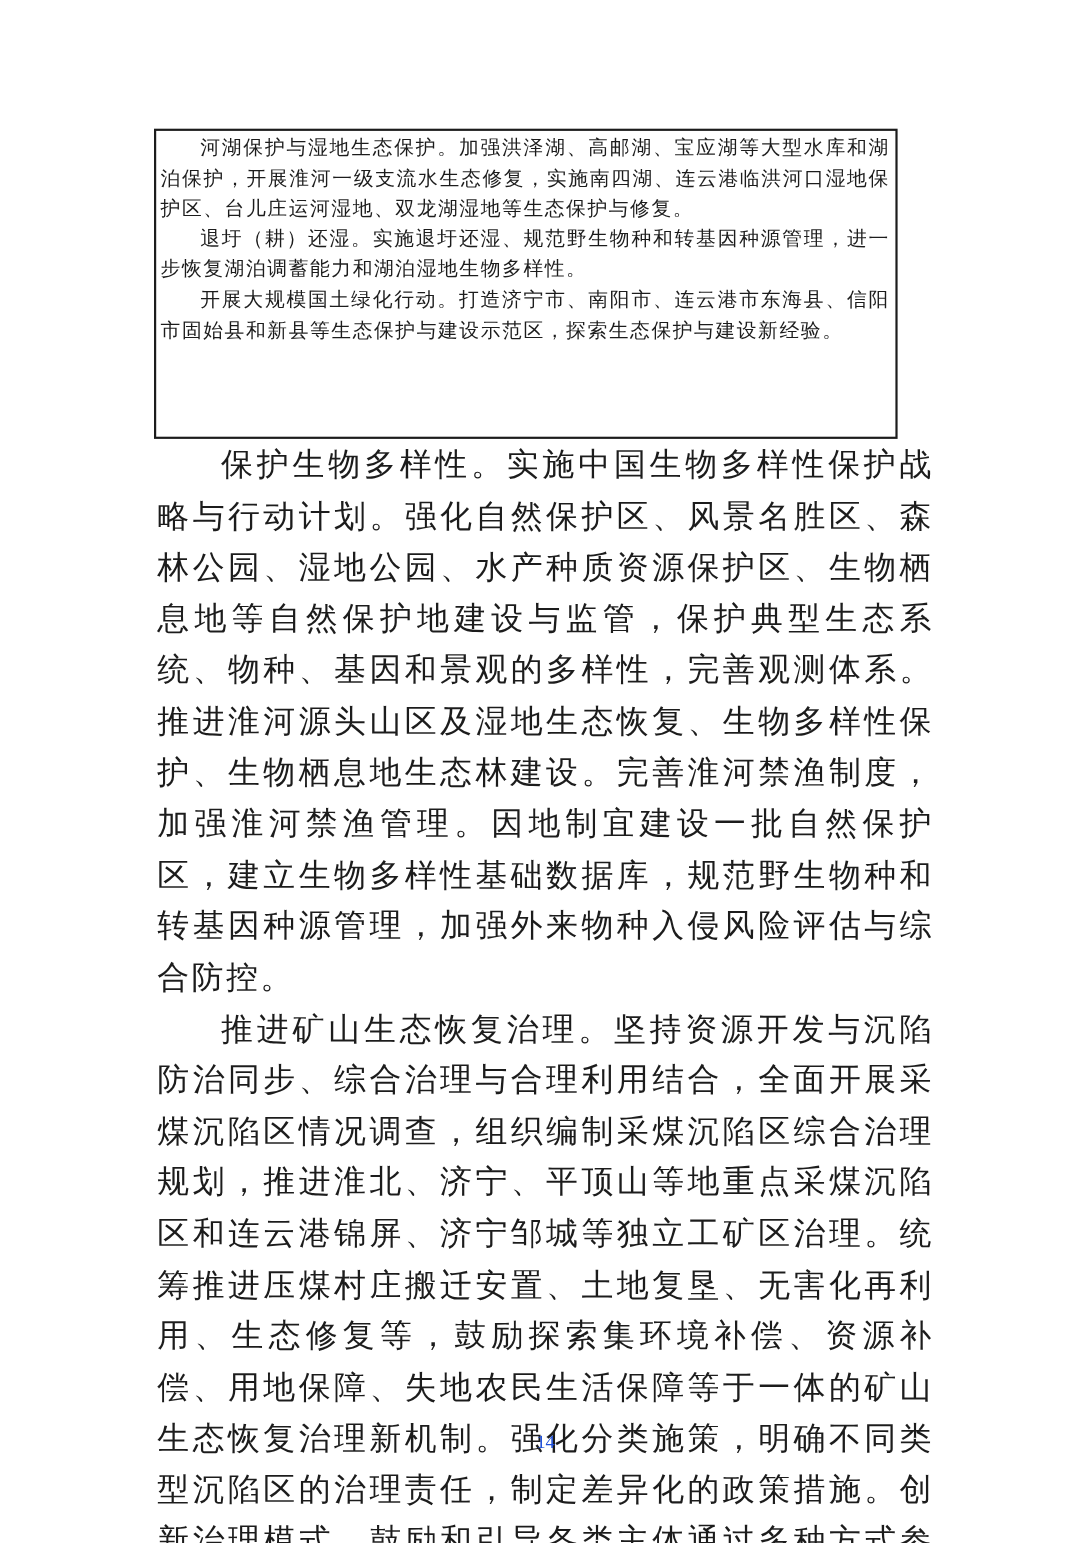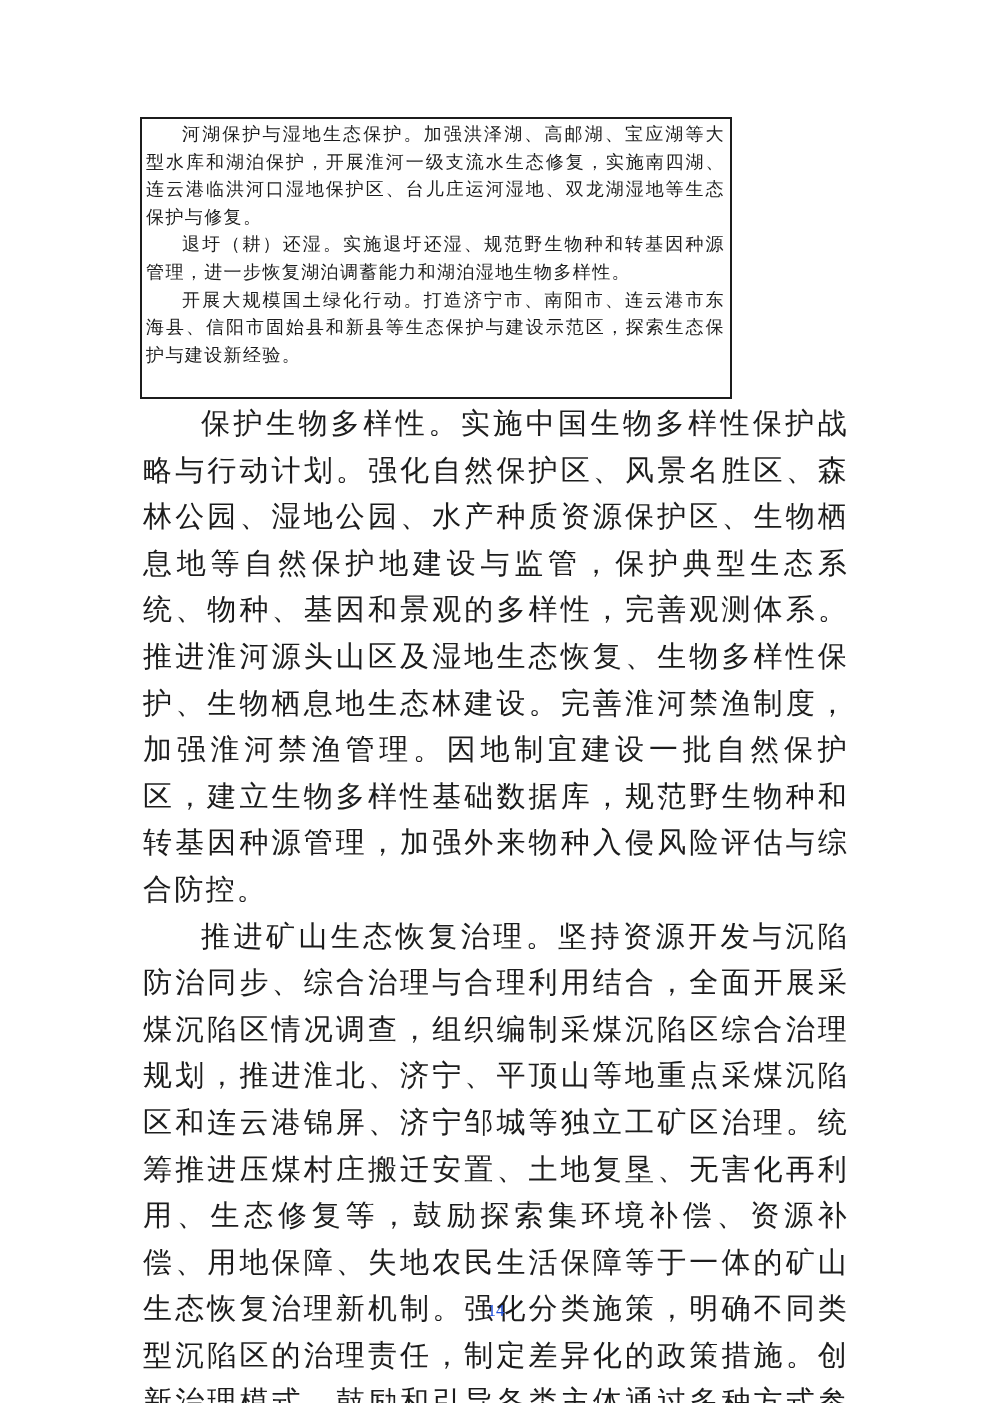--- a/index.html
+++ b/index.html
@@ -14,21 +14,21 @@
     background: #ffffff;
     font-family: "Liberation Serif", "DejaVu Serif", serif;
     color: #1c1c1c;
     overflow: hidden;
   }
   
   .highlight-box {
     position: absolute;
     left: 140px;
     top: 117px;
-    width: 592px;
+    width: 676px;
     height: 282px;
     border: 2px solid #1c1c1c;
     box-sizing: border-box;
     padding: 2px 5px 0 4px;
     overflow: hidden;
   }
   .highlight-box p {
     margin: 0;
     font-size: 18px;
     line-height: 27.6px;

